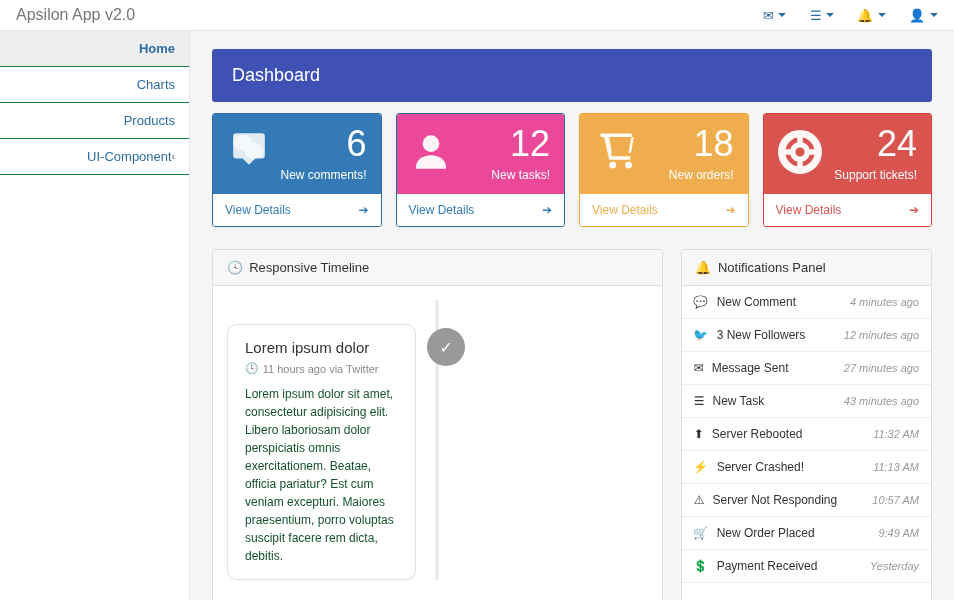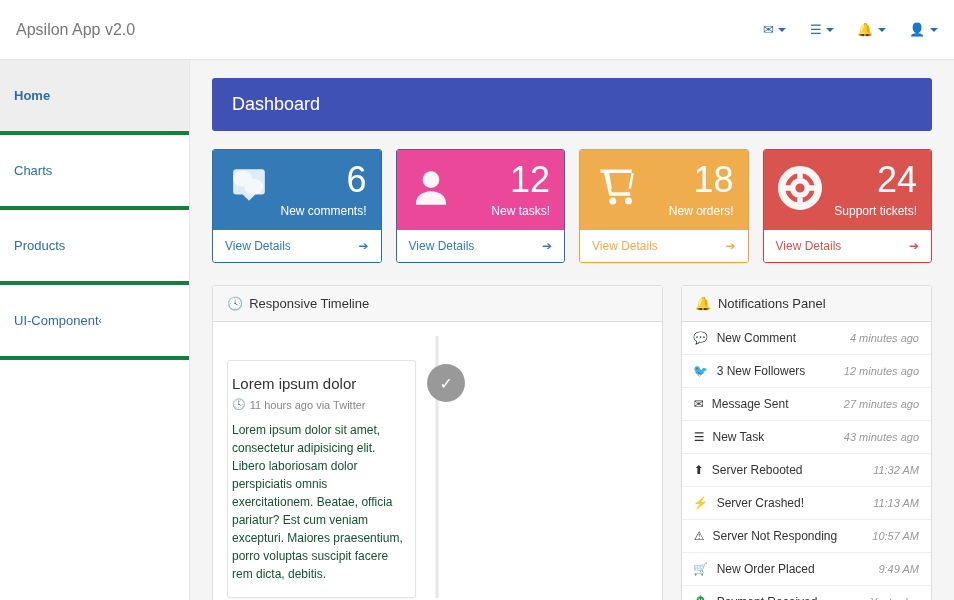--- a/index.html
+++ b/index.html
@@ -1,28 +1,28 @@
 <!DOCTYPE html>
 <html><head>
 <meta charset="utf-8">
 <style>
 *{box-sizing:border-box;margin:0;padding:0}
 body{font-family:-apple-system,BlinkMacSystemFont,"Segoe UI",Helvetica,Arial,sans-serif;background:#f5f5f5;color:#333;font-size:13px}
-.topnav{height:60px;background:#fff;border-bottom:1px solid #e5e5e5;display:flex;align-items:center;padding:0 16px}
+.topnav{height:31px;background:#fff;border-bottom:1px solid #e5e5e5;display:flex;align-items:center;padding:0 16px}
 .brand{color:#777;font-size:16px;font-weight:400}
 .topnav-icons{margin-left:auto;display:flex;gap:24px;align-items:center}
 .topnav-icons .ticon{color:#2e6da4;cursor:pointer;display:flex;align-items:center;gap:4px}
 .caret{width:0;height:0;border-left:4px solid transparent;border-right:4px solid transparent;border-top:4px solid #2e6da4}
 .layout{display:flex}
 .sidebar{width:190px;background:#fff;border-right:1px solid #e5e5e5}
-.side-item{display:flex;align-items:center;justify-content:flex-start;padding:28px 14px;color:#2e6da4;border-bottom:4px solid #15803d;cursor:pointer;font-size:13px}
+.side-item{display:flex;align-items:center;justify-content:flex-end;padding:10px 14px;color:#2e6da4;border-bottom:1px solid #15803d;cursor:pointer;font-size:13px}
 .side-item.active{background:#eee;font-weight:600}
 .chev{font-size:10px;color:#555}
 .main{flex:1;padding:18px 22px}
-.page-header{background:#3f51b5;color:#fff;padding:16px 20px;border-radius:3px;margin-bottom:18px;font-size:18px;font-weight:400}
+.page-header{background:#3f51b5;color:#fff;padding:16px 20px;border-radius:3px;margin-bottom:11px;font-size:18px;font-weight:400}
 .cards{display:flex;gap:14px;margin-bottom:22px}
 .card{flex:1;border-radius:3px;overflow:hidden;border:1px solid}
 .card-top{padding:12px 14px;color:#fff;text-align:right;position:relative;min-height:80px}
 .card-top .big{font-size:36px;font-weight:400;line-height:1}
 .card-top .lbl{font-size:12px;margin-top:6px}
 .card-top .icon{position:absolute;left:14px;top:16px;font-size:40px;opacity:.95}
 .card-bottom{background:#fff;padding:9px 12px;display:flex;justify-content:space-between;font-size:12px;cursor:pointer}
 .c-blue{border-color:#2e6da4}.c-blue .card-top{background:#337ab7}.c-blue .card-bottom{color:#337ab7}
 .c-teal{border-color:#2e6da4}.c-teal .card-top{background:#ec4899}.c-teal .card-bottom{color:#337ab7}
 .c-orange{border-color:#eea236}.c-orange .card-top{background:#f0ad4e}.c-orange .card-bottom{color:#f0ad4e}
@@ -33,21 +33,21 @@
 .panel-body{padding:14px}
 .timeline-panel{flex:1.8}
 .notif-panel{flex:1}
 .timeline{position:relative;padding:24px 0 0}
 .tline{position:absolute;left:50%;top:0;bottom:0;width:3px;background:#e6e6e6;transform:translateX(-50%)}
 .titem{position:relative;width:45%;margin-bottom:30px}
 .titem.left{margin-right:auto}
 .tbadge{position:absolute;width:38px;height:38px;border-radius:50%;display:flex;align-items:center;justify-content:center;color:#fff;font-size:16px;z-index:2}
 .titem.left .tbadge{right:-49px;top:4px}
 .tbadge.gray{background:#999}
-.tcard{background:#fff;border:1px solid #e3e3e3;border-radius:3px;padding:14px 4px;box-shadow:0 1px 2px rgba(0,0,0,.05)}
+.tcard{background:#fff;border:1px solid #e3e3e3;border-radius:10px;padding:14px 17px;box-shadow:0 1px 2px rgba(0,0,0,.05)}
 .tcard h4{font-size:15px;font-weight:400;margin-bottom:6px;color:#333}
 .tcard .meta{font-size:11px;color:#888;margin-bottom:10px;display:flex;align-items:center;gap:4px}
 .tcard p{font-size:12px;color:#14532d;line-height:1.5}
 .nlist{list-style:none}
 .nlist li{display:flex;justify-content:space-between;align-items:center;padding:9px 12px;border-bottom:1px solid #eee;cursor:pointer;font-size:12px}
 .nlist li .nl-left{display:flex;align-items:center;gap:8px;color:#333}
 .nlist li .nl-right{color:#999;font-style:italic;font-size:11px}
 svg{display:block}
 </style>
 </head>

